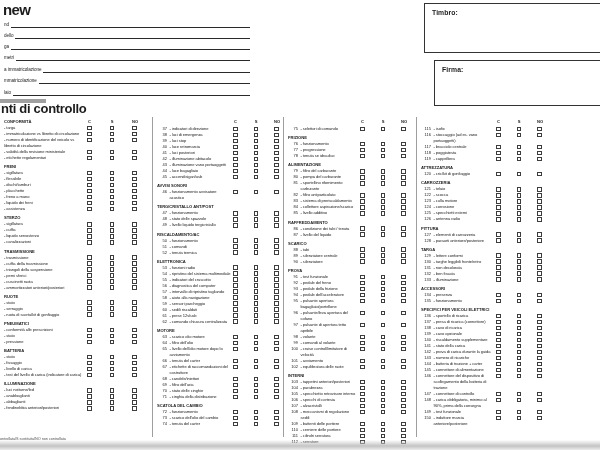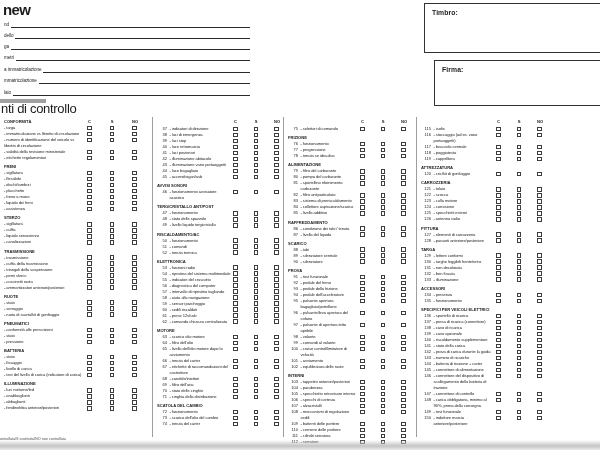--- a/index.html
+++ b/index.html
@@ -8,21 +8,21 @@
 
   
   .logo{position:absolute;left:3px;top:1px;font-size:15px;font-weight:bold;letter-spacing:-0.6px;text-align:right;}
   .form-row{position:absolute;left:4px;width:246px;height:8px;display:flex;align-items:flex-end;}
   .form-label{font-size:4.6px;letter-spacing:-0.05px;white-space:nowrap;padding-right:2px;line-height:6px;}
   .form-line{flex:1;border-bottom:0.8px solid #2a2a2a;height:100%;}
   .stamp-box{position:absolute;left:424px;top:3px;width:180px;height:50px;border:1.3px solid #333;box-sizing:border-box;}
   .sign-box{position:absolute;left:434px;top:60px;width:170px;height:46px;border:1.3px solid #333;box-sizing:border-box;}
   .box-label{font-size:6.8px;font-weight:bold;padding:5px 0 0 7px;letter-spacing:0.1px;}
   .artifact{position:absolute;left:0;top:99px;width:46px;height:3.5px;background:#8f8f8f;opacity:0.85;}
-  .page-title{position:absolute;left:1px;top:101px;font-size:13px;font-weight:normal;letter-spacing:-0.3px;}
+  .page-title{position:absolute;left:1px;top:101px;font-size:13px;font-weight:bold;letter-spacing:-0.3px;}
 
   
   .col{position:absolute;top:119px;}
   .col.c0{left:4px;width:133px;}
   .col.c1{left:157px;width:122px;}
   .col.c2{left:288px;width:118px;}
   .col.c3{left:421px;width:121px;}
   .sep{position:absolute;top:117px;height:320px;border-left:0.7px solid #9e9e9e;width:0;}
   .sep.s0{left:152px;} .sep.s1{left:283px;} .sep.s2{left:416px;}
 

